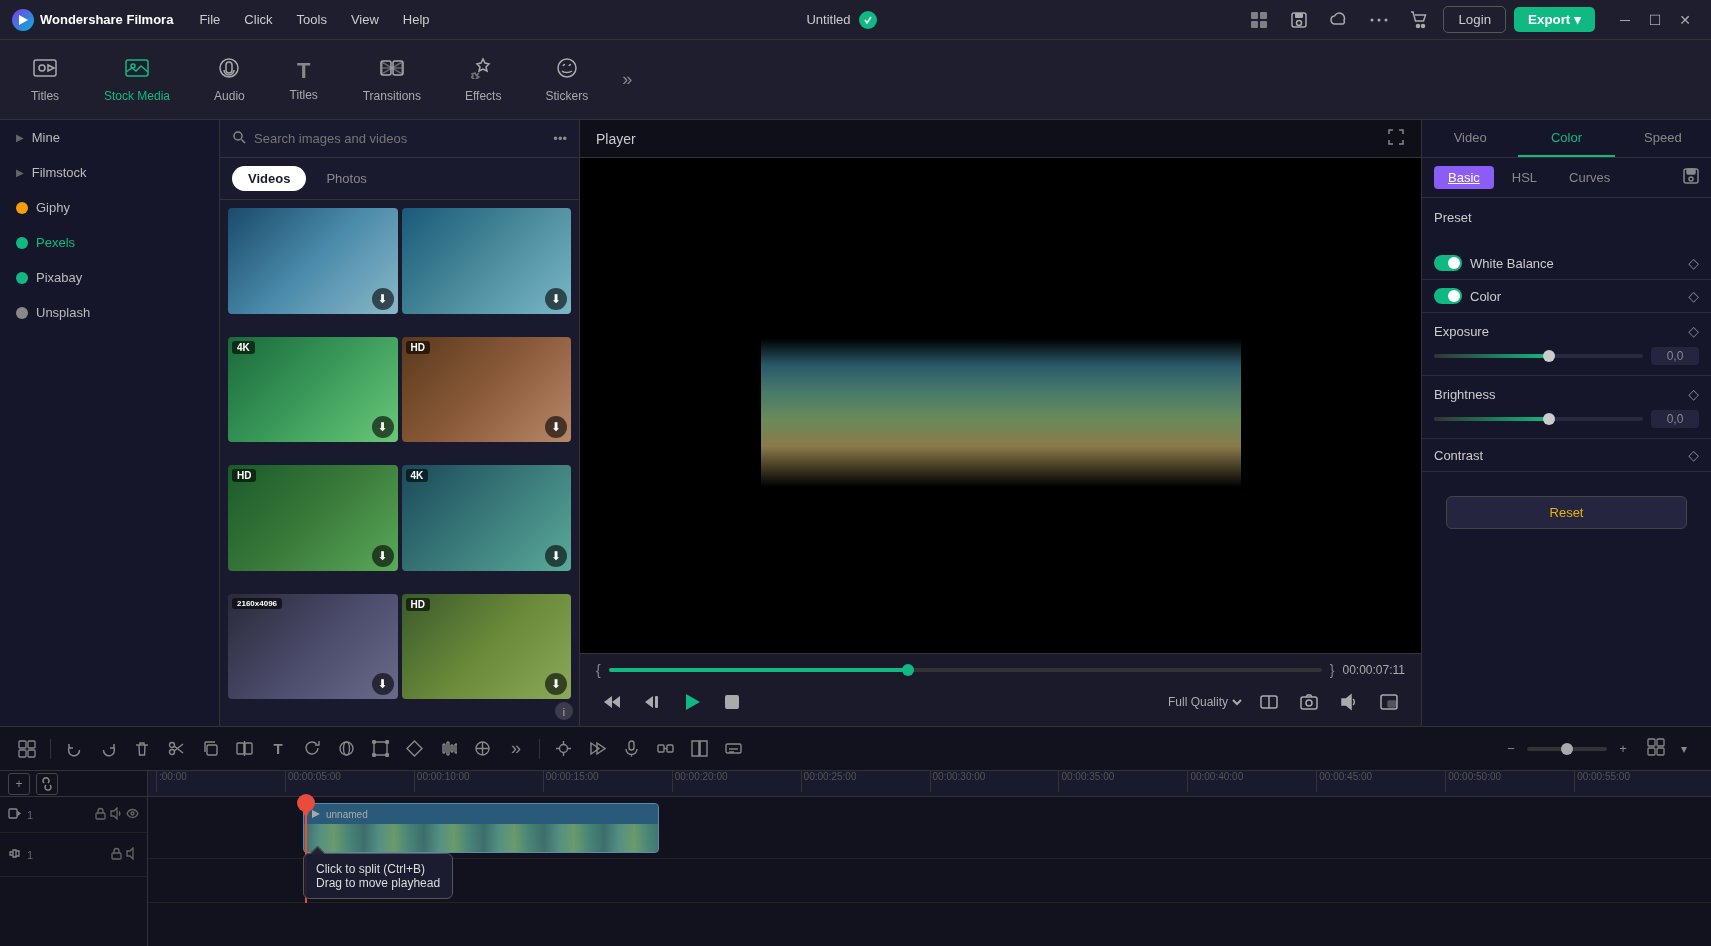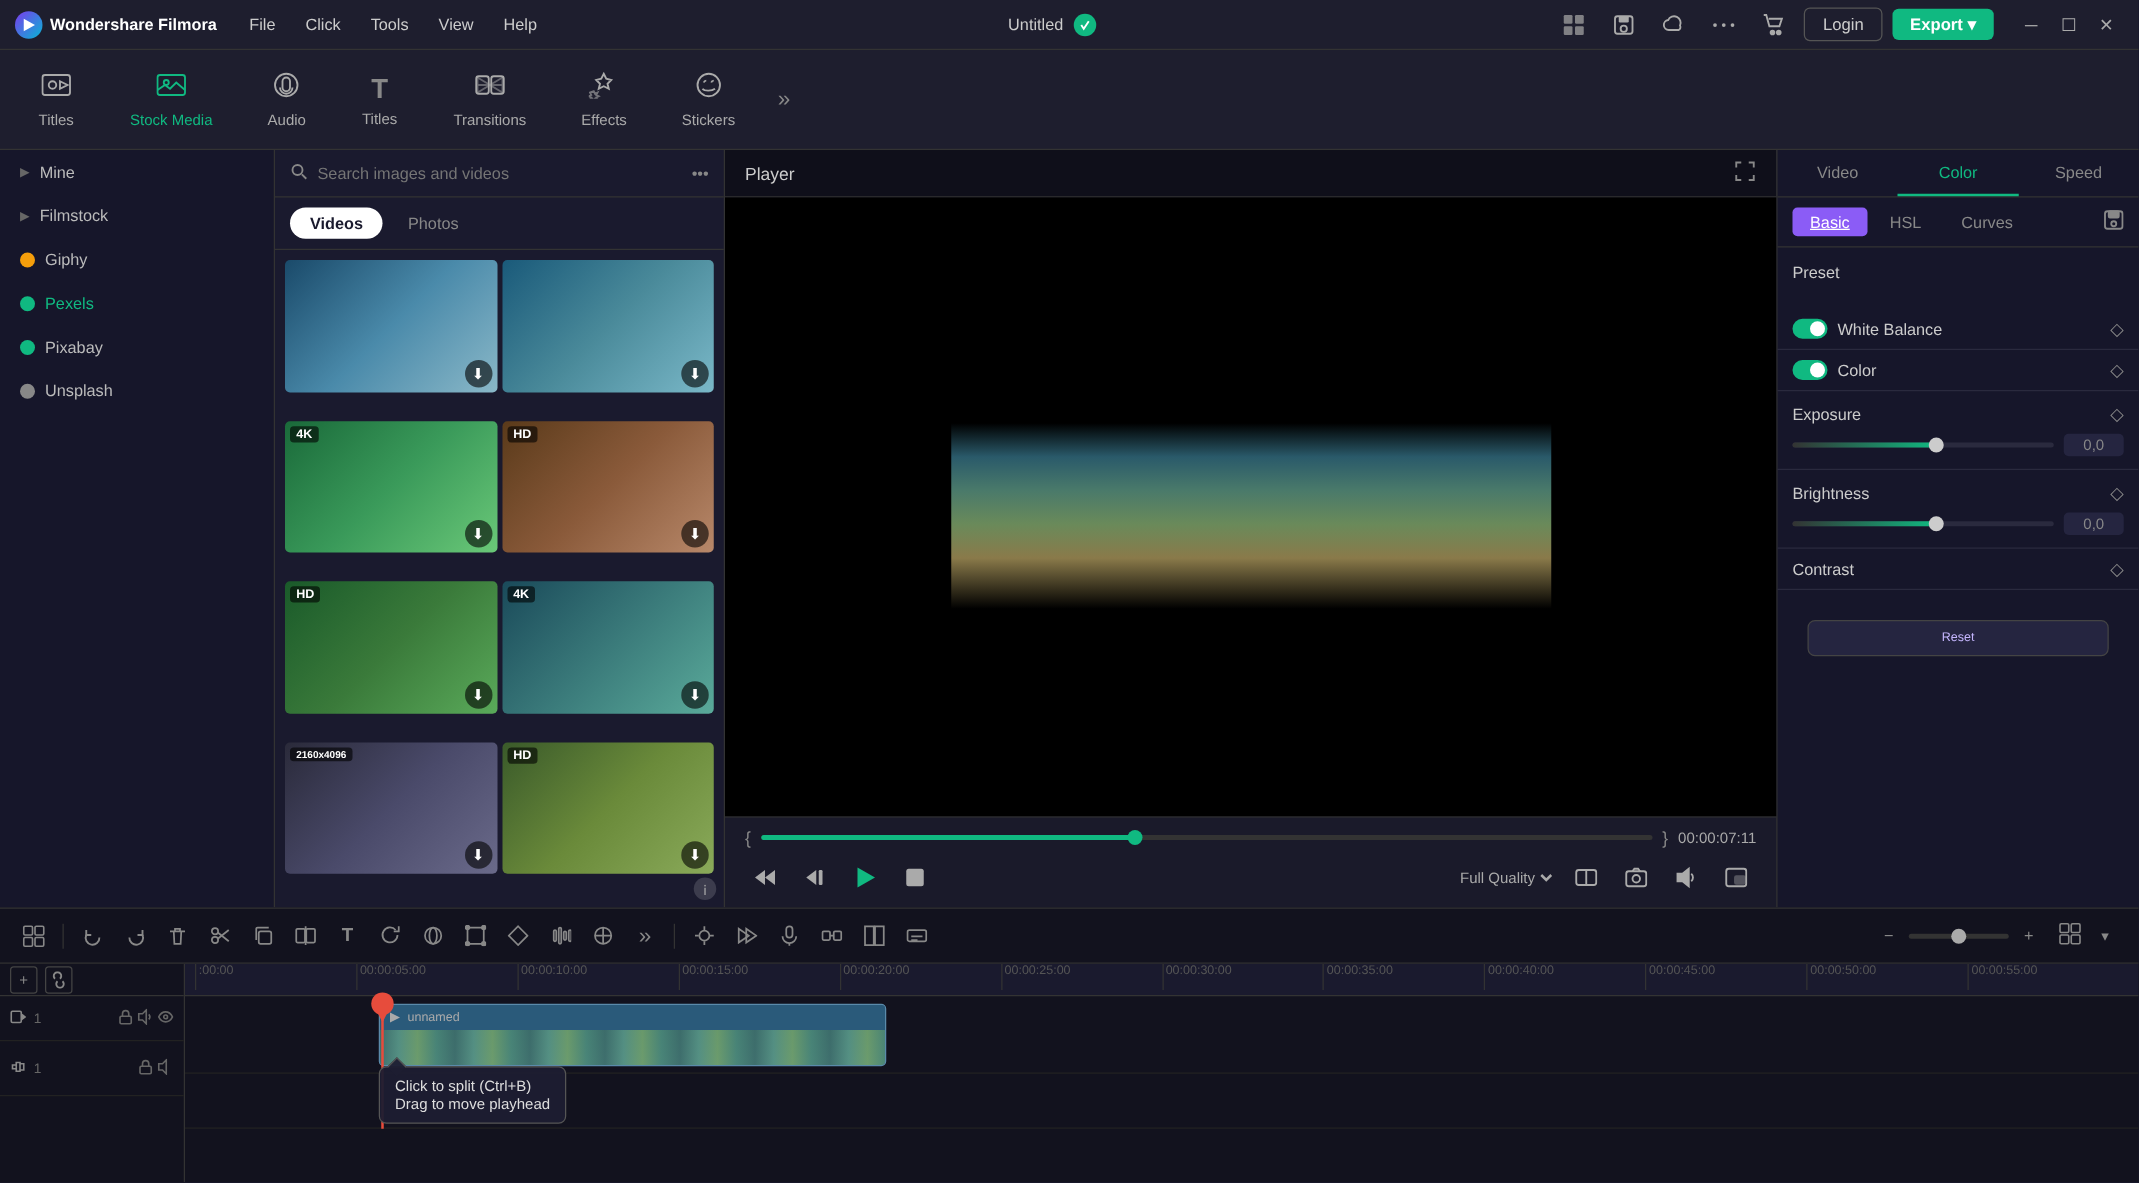--- a/index.html
+++ b/index.html
@@ -91,21 +91,21 @@
     .toggle-circle { width: 28px; height: 16px; background: #10b981; border-radius: 8px; position: relative; cursor: pointer; }
     .toggle-circle::after { content: ''; position: absolute; right: 2px; top: 2px; width: 12px; height: 12px; background: white; border-radius: 50%; }
     .diamond-icon { color: #888; font-size: 14px; cursor: pointer; }
     .slider-section { padding: 10px 12px; border-bottom: 1px solid #2a2a3e; }
     .slider-header { display: flex; align-items: center; justify-content: space-between; margin-bottom: 8px; }
     .slider-label { font-size: 13px; color: #ccc; }
     .slider-value { font-size: 12px; color: #888; background: #252540; padding: 2px 8px; border-radius: 4px; min-width: 48px; text-align: center; }
     .slider-track { height: 4px; background: #2a2a3e; border-radius: 2px; position: relative; cursor: pointer; }
     .slider-fill { height: 100%; background: linear-gradient(to right, #333, #10b981); border-radius: 2px; width: 55%; }
     .slider-thumb { position: absolute; top: 50%; left: 55%; transform: translate(-50%, -50%); width: 12px; height: 12px; background: #ccc; border-radius: 50%; cursor: pointer; }
-    .reset-btn { margin: 12px; padding: 8px; background: #252540; border: 1px solid #444; border-radius: 6px; color: #c4b5fd; cursor: pointer; text-align: center; font-size: 10px; }
+    .reset-btn { margin: 12px; padding: 8px; background: #252540; border: 1px solid #444; border-radius: 6px; color: #eab308; cursor: pointer; text-align: center; font-size: 13px; }
 
     
     .timeline-area { height: 220px; background: #12121e; border-top: 1px solid #333; display: flex; flex-direction: column; flex-shrink: 0; }
     .timeline-toolbar { display: flex; align-items: center; padding: 0 12px; height: 44px; gap: 4px; border-bottom: 1px solid #333; }
     .tl-btn { width: 30px; height: 30px; display: flex; align-items: center; justify-content: center; cursor: pointer; color: #888; border-radius: 4px; font-size: 15px; }
     .tl-sep { width: 1px; height: 20px; background: #333; margin: 0 4px; }
     .tl-zoom { display: flex; align-items: center; gap: 4px; margin-left: auto; }
     .tl-zoom-btn { width: 24px; height: 24px; display: flex; align-items: center; justify-content: center; color: #888; cursor: pointer; }
     .tl-zoom-track { width: 80px; height: 4px; background: #333; border-radius: 2px; position: relative; }
     .tl-zoom-thumb { position: absolute; left: 50%; top: 50%; transform: translate(-50%,-50%); width: 12px; height: 12px; background: #aaa; border-radius: 50%; }
@@ -115,21 +115,21 @@
     .tl-track-header { height: 36px; display: flex; align-items: center; padding: 0 8px; gap: 6px; border-bottom: 1px solid #222; }
     .tl-track-icon { font-size: 13px; color: #888; }
     .tl-track-num { font-size: 11px; color: #666; }
     .tl-track-controls { display: flex; gap: 3px; margin-left: auto; }
     .tl-tc-btn { font-size: 12px; color: #666; cursor: pointer; }
     .tl-right { flex: 1; overflow: hidden; position: relative; }
     .tl-ruler { height: 26px; background: #1a1a2e; border-bottom: 1px solid #333; display: flex; padding-bottom: 4px; overflow: hidden; }
     .tl-ruler-marks { display: flex; width: 100%; padding: 0 8px; }
     .tl-mark { flex: 1; font-size: 10px; color: #555; white-space: nowrap; border-left: 1px solid #333; padding-left: 2px; }
     .tl-track-row { height: 62px; border-bottom: 1px solid #222; position: relative; display: flex; align-items: center; padding: 4px 8px; }
-    .tl-clip { position: absolute; left: 155px; width: 406px; height: 50px; background: linear-gradient(180deg, #3a6a8a 0%, #4a7a9a 100%); border-radius: 4px; top: 6px; overflow: hidden; border: 1px solid #5a8aaa; }
+    .tl-clip { position: absolute; left: 155px; width: 356px; height: 50px; background: linear-gradient(180deg, #3a6a8a 0%, #4a7a9a 100%); border-radius: 4px; top: 6px; overflow: hidden; border: 1px solid #5a8aaa; }
     .tl-clip-header { background: #2a5a7a; height: 20px; display: flex; align-items: center; padding: 0 6px; gap: 4px; font-size: 10px; color: #aaa; }
     .tl-clip-thumb { width: 100%; height: 30px; background: repeating-linear-gradient(90deg, #3a6a6a 0px, #5a8a8a 20px, #4a7a7a 40px, #3a6a6a 60px); opacity: 0.7; }
     .tooltip-box { position: absolute; left: 155px; top: 56px; background: rgba(30,30,50,0.95); border: 1px solid #555; border-radius: 6px; padding: 8px 12px; font-size: 12px; color: #ddd; z-index: 20; white-space: nowrap; }
     .tooltip-box::before { content: ''; position: absolute; top: -6px; left: 8px; width: 10px; height: 10px; background: rgba(30,30,50,0.95); border-top: 1px solid #555; border-left: 1px solid #555; transform: rotate(45deg); }
     .audio-track-row { height: 44px; border-bottom: 1px solid #222; position: relative; display: flex; align-items: center; padding: 4px 8px; }
     .audio-track-header { height: 44px; display: flex; align-items: center; padding: 0 8px; gap: 6px; border-bottom: 1px solid #222; }
 
     
     .thumb-waterfall { background: linear-gradient(135deg, #1a4a6a, #4a8aaa, #8ab8c8); }
   </style>

